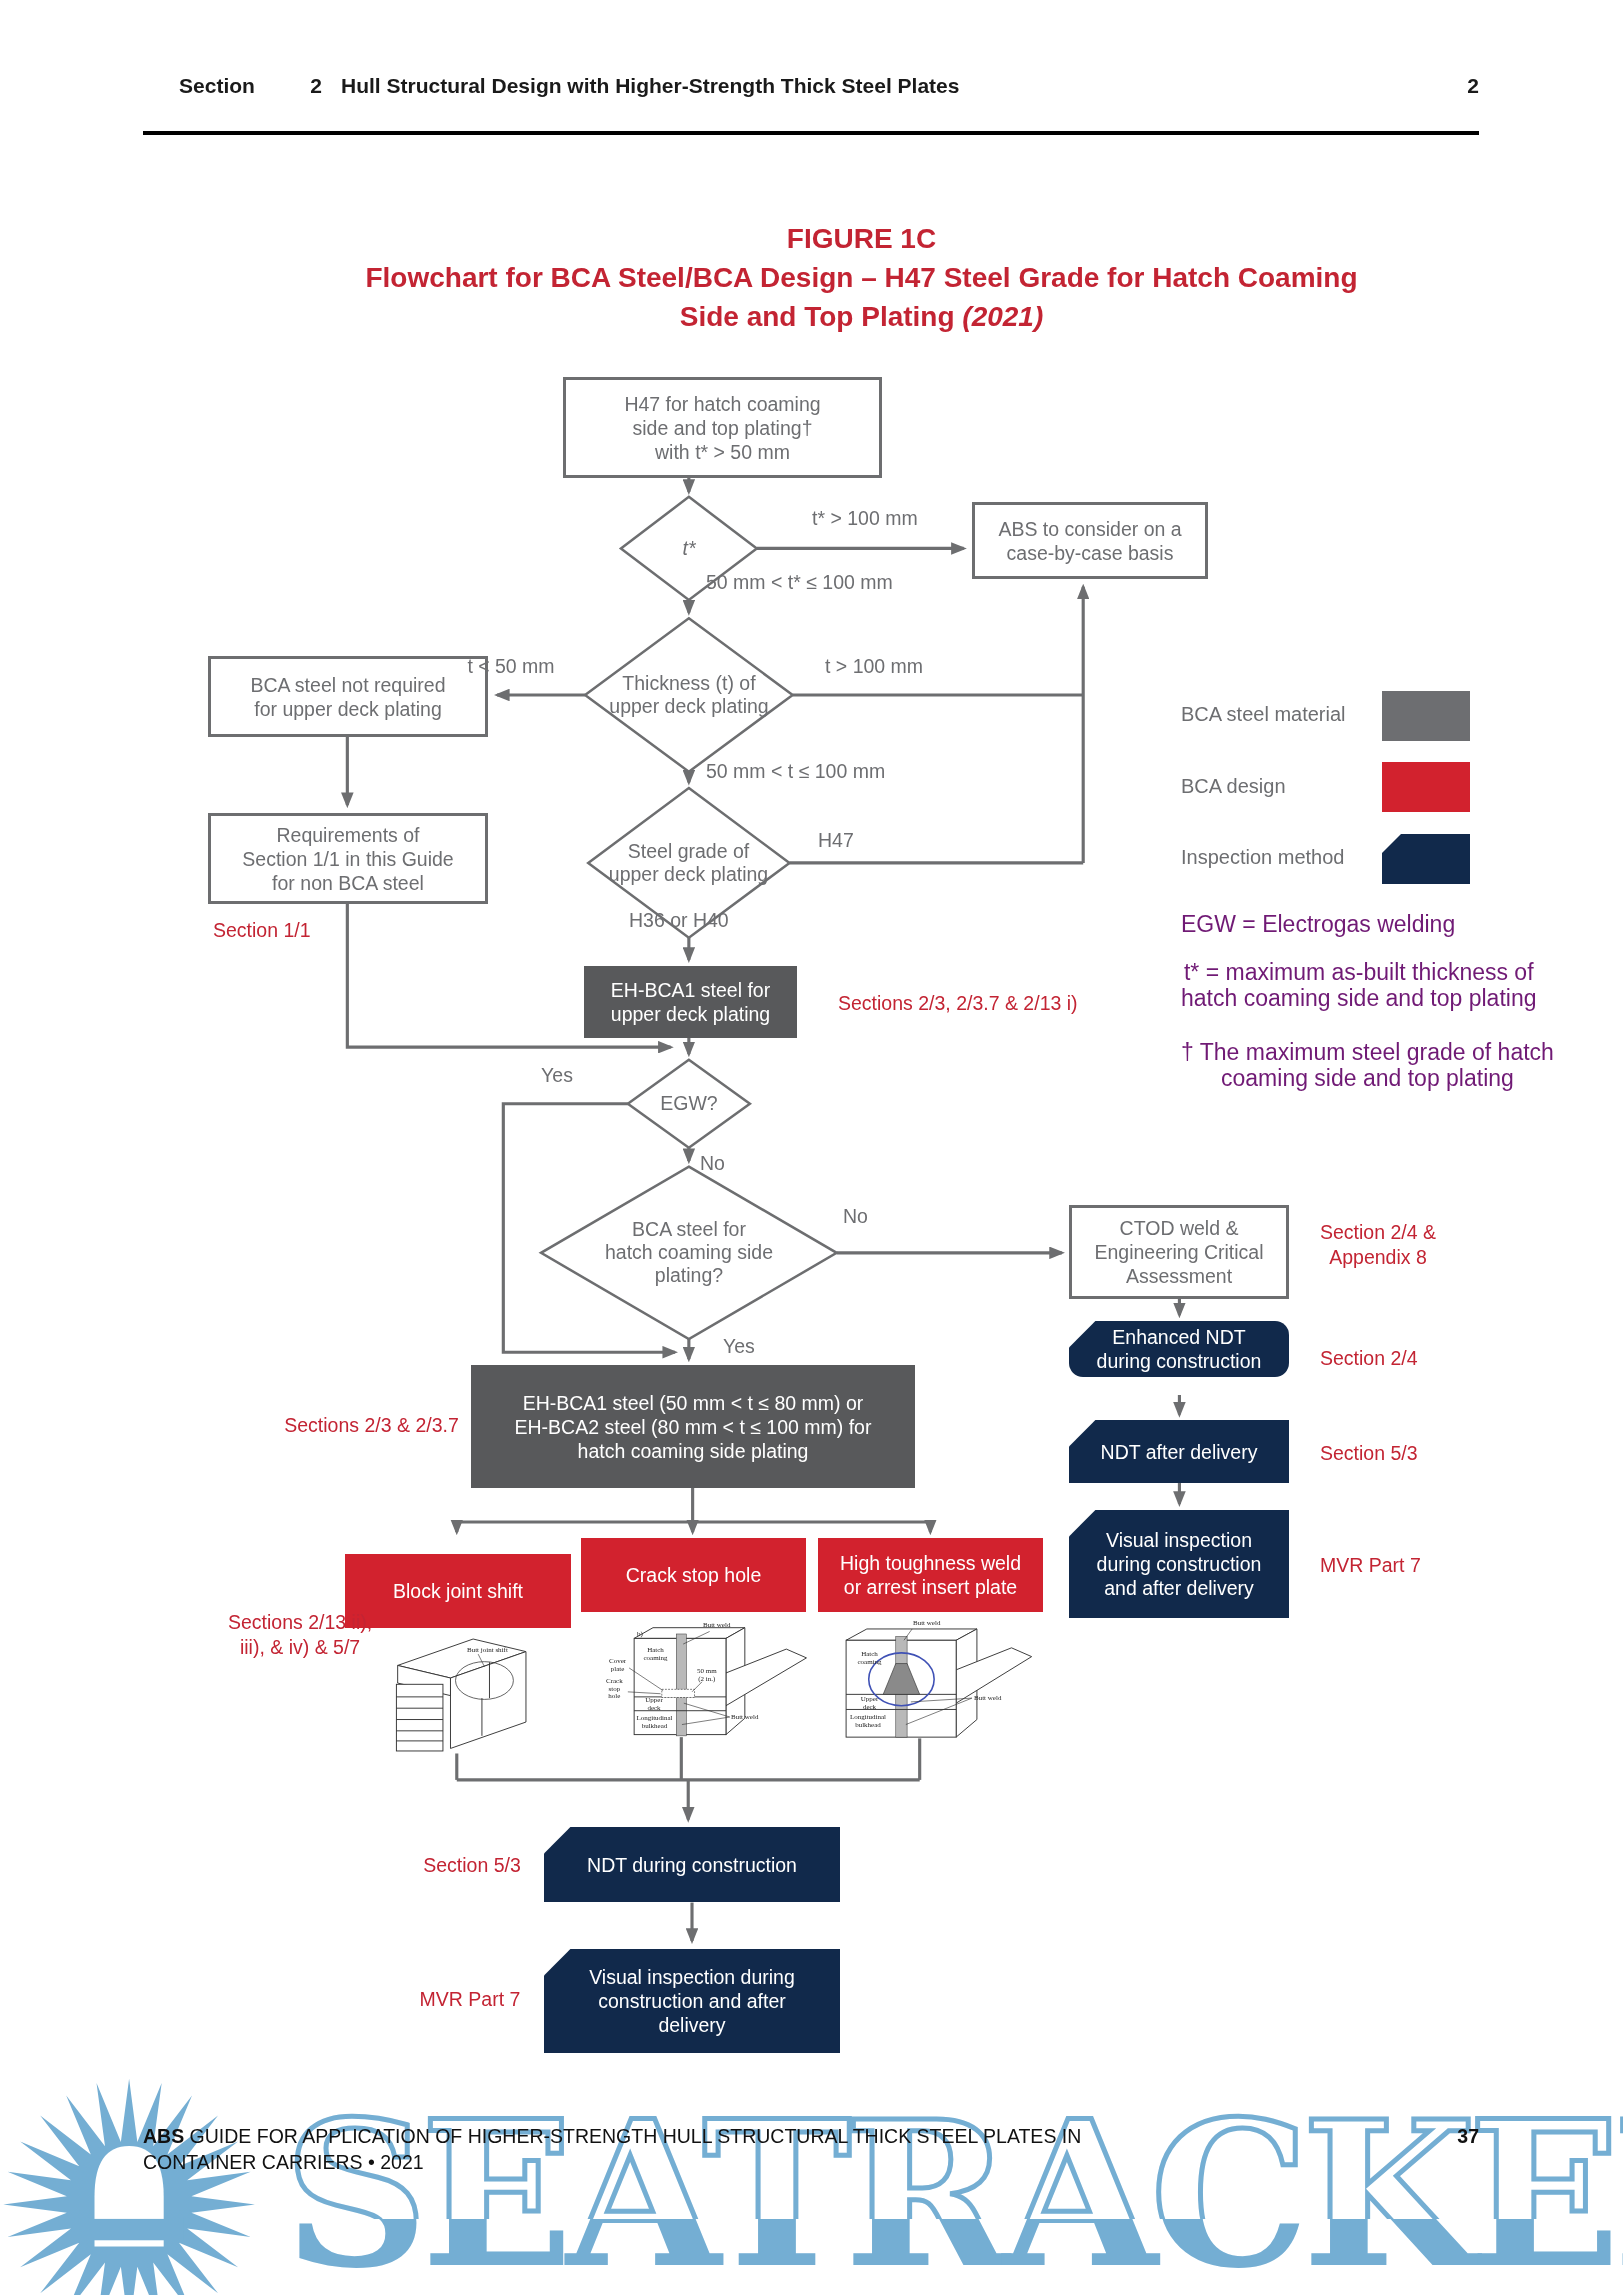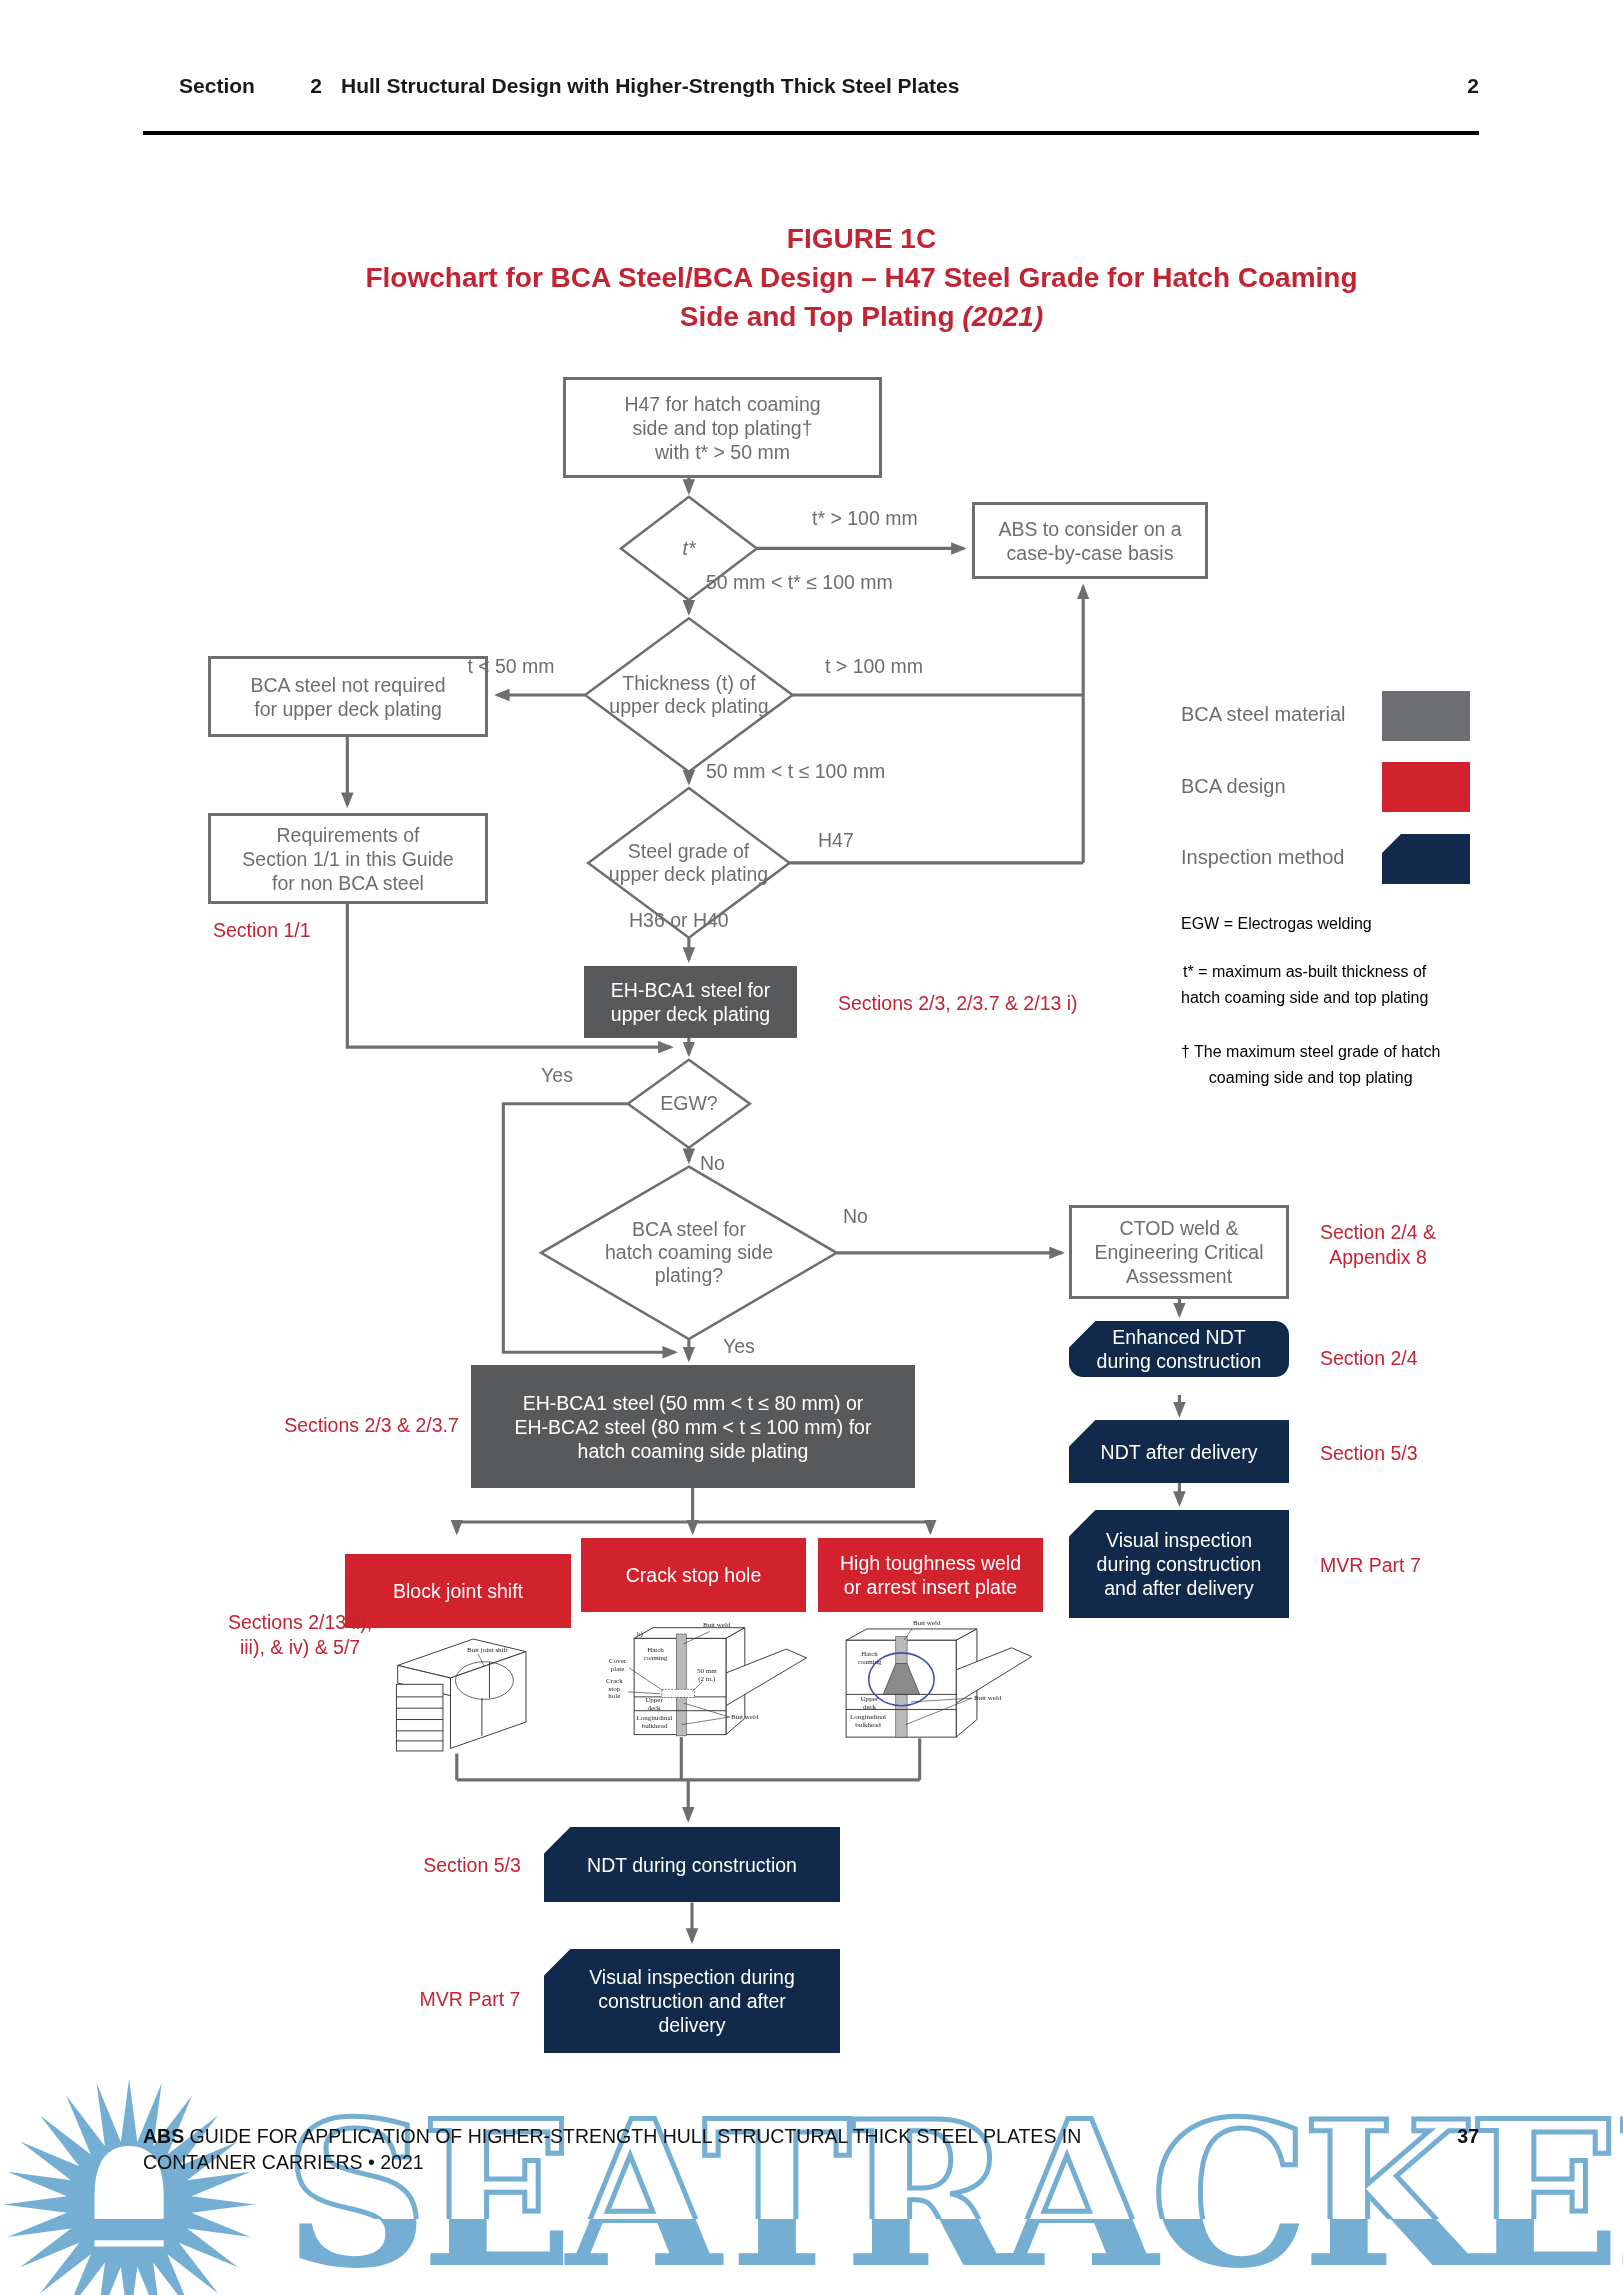--- a/index.html
+++ b/index.html
@@ -24,21 +24,21 @@
   .redbox{background:#d2222e;border:none;color:#fff;}
   .navybox{background:#11294b;border:none;color:#fff;
            clip-path:polygon(26.4px 0,100% 0,100% 100%,0 100%,0 26.4px);}
   .dtext{color:#6d6e71;font-size:19.5px;line-height:23px;text-align:center;
          display:flex;align-items:center;justify-content:center;}
   .lbl{color:#6d6e71;font-size:19.5px;line-height:23px;}
   .red{color:#c32433;font-size:19.5px;line-height:25px;}
   .r{text-align:right;}
   
   .legtext{color:#6d6e71;font-size:20px;}
-  .note{color:#000000;font-size:16px;line-height:26px;}
+  .note{color:#701a75;font-size:23px;line-height:26px;}
   .sw{width:88px;height:50px;}
   
   .ill{font-family:"Liberation Serif",serif;font-size:7px;line-height:7.5px;color:#222;}
   .illc{text-align:center;}
   
   .foot{font-size:19.5px;color:#111;z-index:10;}
   .foot b{font-weight:bold;}
   
   .wm{top:2100px;left:284px;width:1337px;height:189px;z-index:5;pointer-events:none;}
   .wm span{position:absolute;left:0;top:0;white-space:nowrap;

